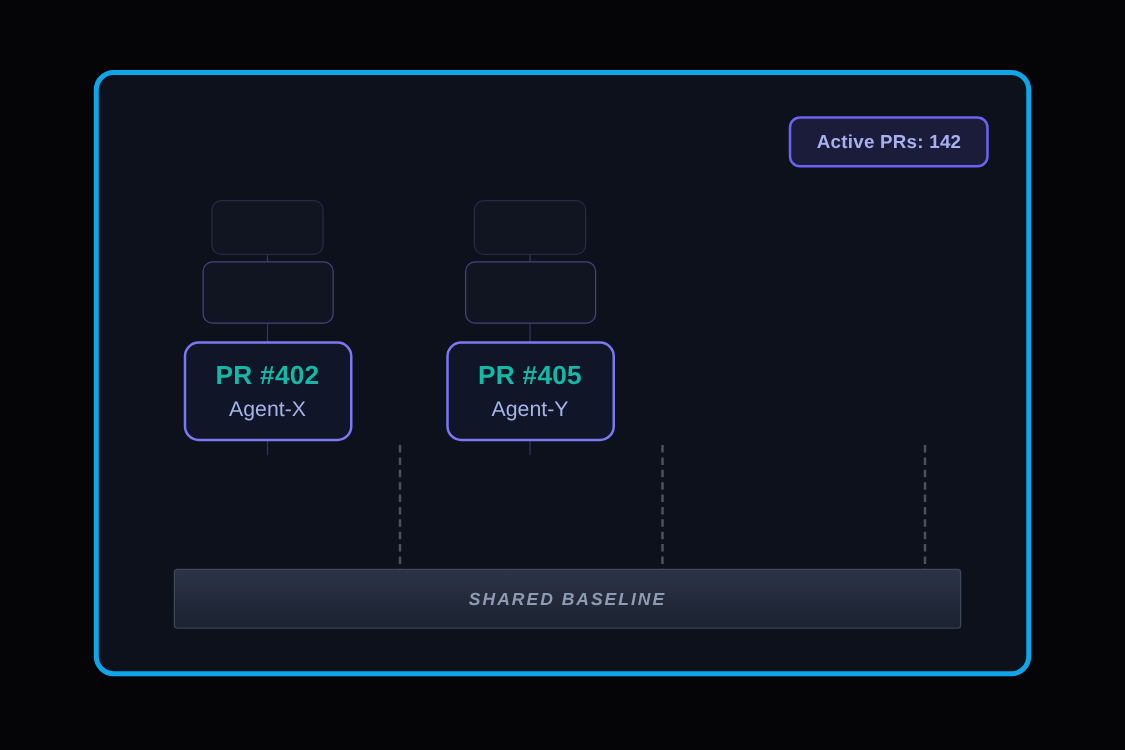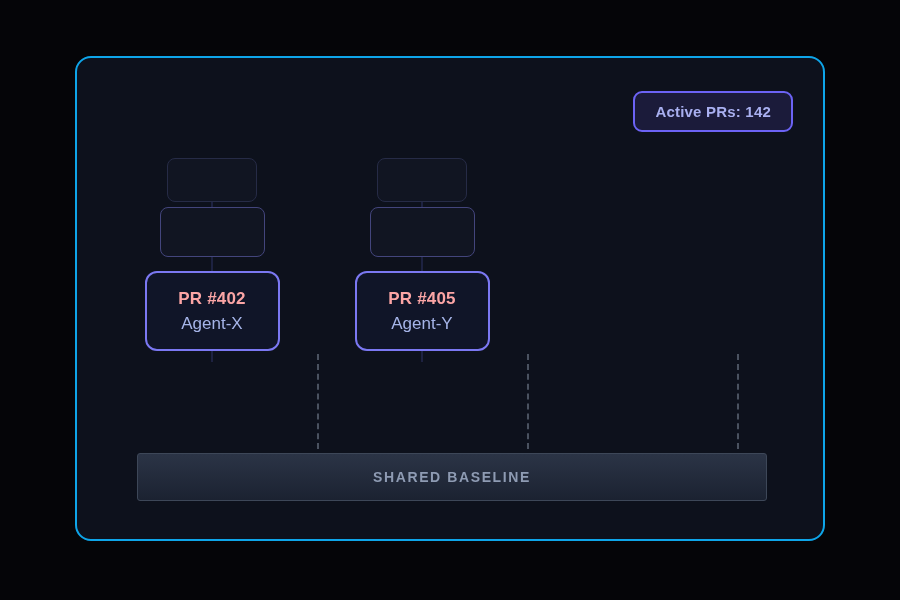--- a/index.html
+++ b/index.html
@@ -20,21 +20,21 @@
   }
 
   
   .panel {
     position: absolute;
     left: 75px;
     top: 56px;
     width: 750px;
     height: 485px;
     background: #0d111c;
-    border: 2px solid #0ea5e9;
+    border: 4px solid #0ea5e9;
     border-radius: 16px;
   }
 
   
   .badge {
     position: absolute;
     right: 30px;
     top: 33px;
     padding: 10px 20px;
     background: #1b1b3a;
@@ -108,22 +108,22 @@
     background: #101528;
     border: 2px solid #7b78f2;
     border-radius: 12px;
     display: flex;
     flex-direction: column;
     align-items: center;
     justify-content: center;
     gap: 5px;
   }
   .pr-title {
-    color: #fca5a5;
-    font-size: 17px;
+    color: #14b8a6;
+    font-size: 21px;
     font-weight: bold;
     letter-spacing: 0.2px;
   }
   .pr-author {
     color: #a5b4e8;
     font-size: 17px;
   }
 
   
   .drop {
@@ -151,20 +151,21 @@
     display: flex;
     align-items: center;
     justify-content: center;
     z-index: 3;
   }
   .baseline-label {
     color: #8e9bb3;
     font-size: 14px;
     font-weight: bold;
     letter-spacing: 1.6px;
+    font-style: italic;
   }
 </style>
 </head>
 <body>
 
 <div class="stage">
   <div class="panel">
 
     <div class="badge">Active PRs: 142</div>
 

